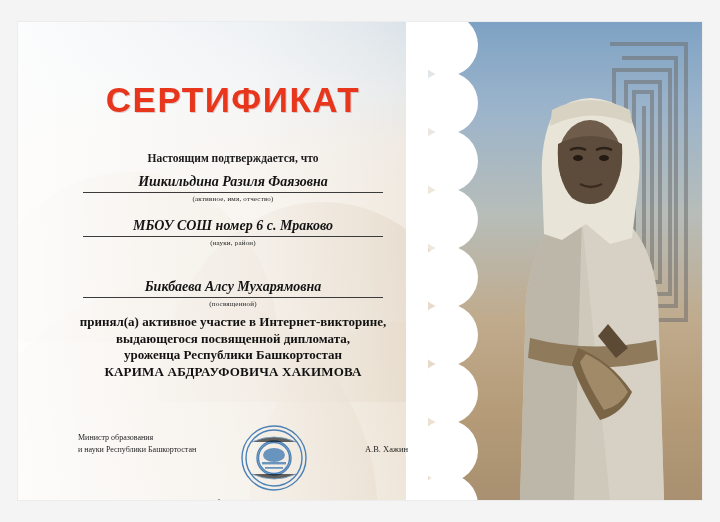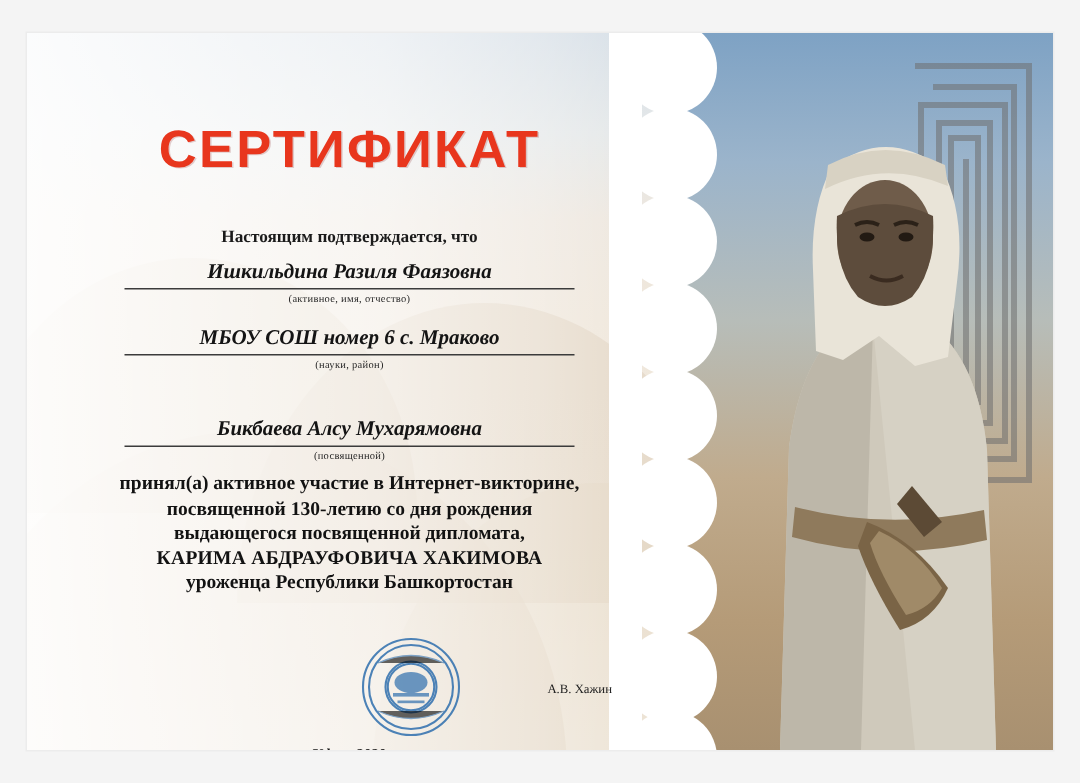--- a/index.html
+++ b/index.html
@@ -179,21 +179,20 @@
     left: 20px; top: 10px;
     font-size: 8px;
     color: #1e1e1e;
     line-height: 12px;
   }
   .sig-right {
     position: absolute;
     right: 10px; top: 22px;
     font-size: 8.5px;
     color: #1e1e1e;
-    margin-top: 10px;
   }
   .stamp {
     position: absolute;
     left: 180px; top: 0px;
     width: 72px; height: 72px;
   }
   .place-year {
     position: absolute;
     left: 0; top: 476px;
     width: 430px;
@@ -283,27 +282,30 @@
       </div>
 
       <div class="field f3">
         <div class="value">Бикбаева Алсу Мухарямовна</div>
         <div class="rule"></div>
         <div class="caption">(посвященной)</div>
       </div>
 
       <div class="body-text">
         <span class="ln">принял(а) активное участие в Интернет-викторине,</span>
-        <span class="ln">посвященной 130-летию со дня рождения</span>
         <span class="ln">выдающегося посвященной дипломата,</span>
+        <span class="ln">уроженца Республики Башкортостан</span>
         <span class="ln caps">КАРИМА АБДРАУФОВИЧА ХАКИМОВА</span>
-        <span class="ln">уроженца Республики Башкортостан</span>
       </div>
 
       <div class="signature">
+        <div class="sig-left">
+          <div>Министр образования</div>
+          <div>и науки Республики Башкортостан</div>
+        </div>
         <svg class="stamp" viewBox="0 0 72 72">
           <g fill="none" stroke="#2f6fae" stroke-width="1.4" opacity="0.85">
             <circle cx="36" cy="36" r="32"></circle>
             <circle cx="36" cy="36" r="28"></circle>
             <circle cx="36" cy="36" r="17"></circle>
             <circle cx="36" cy="36" r="15.5"></circle>
           </g>
           <g fill="#2f6fae" opacity="0.7">
             <ellipse cx="36" cy="33" rx="11" ry="7"></ellipse>
             <rect x="24" y="40" width="24" height="2.4"></rect>

